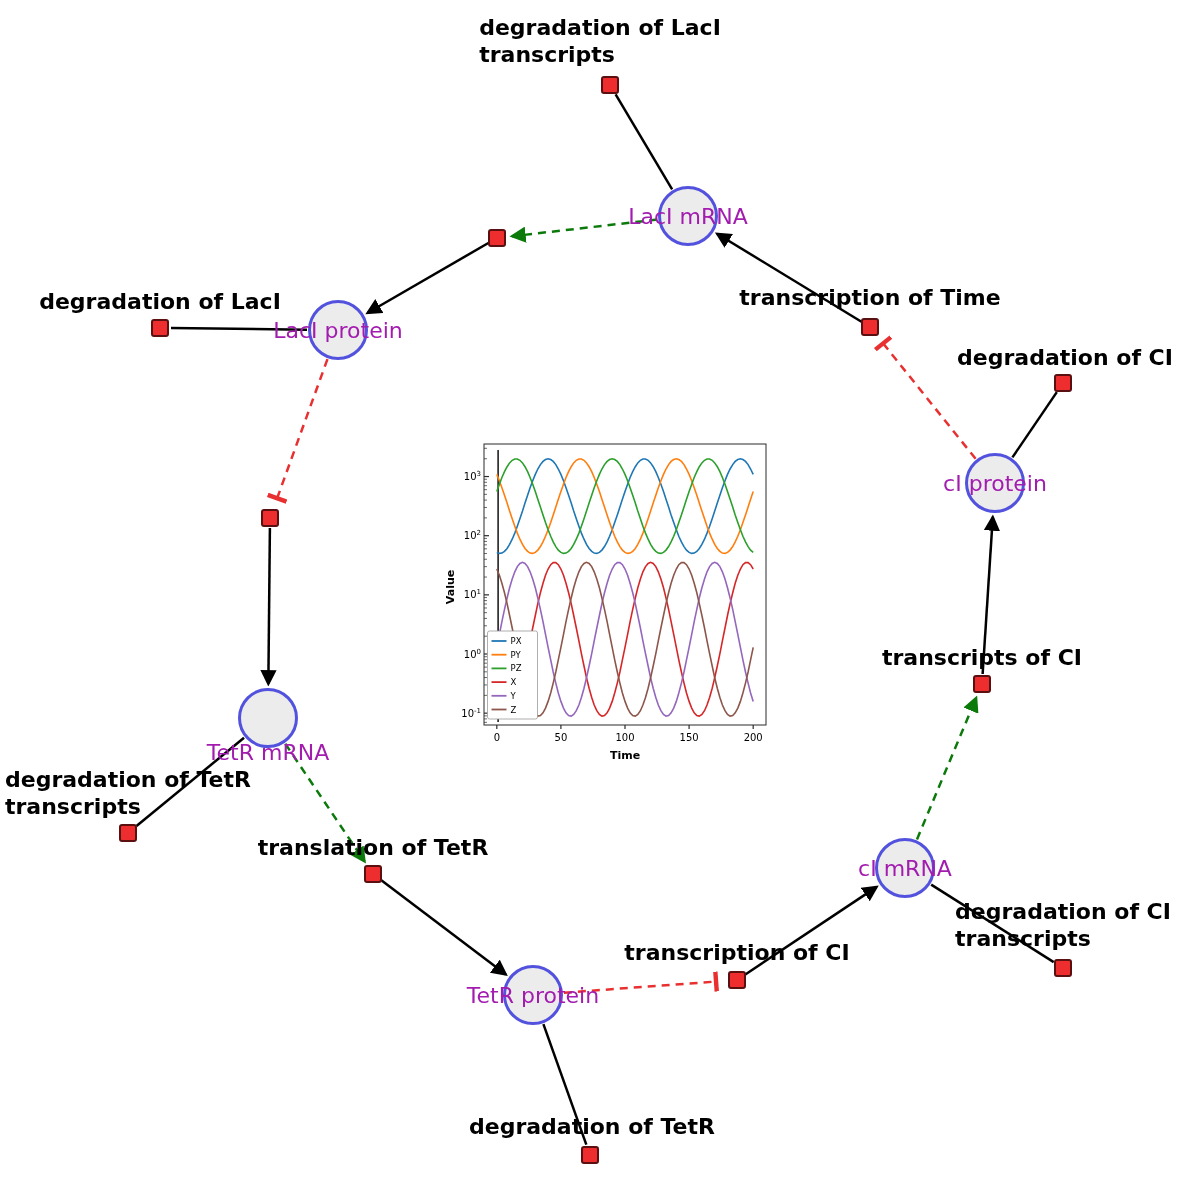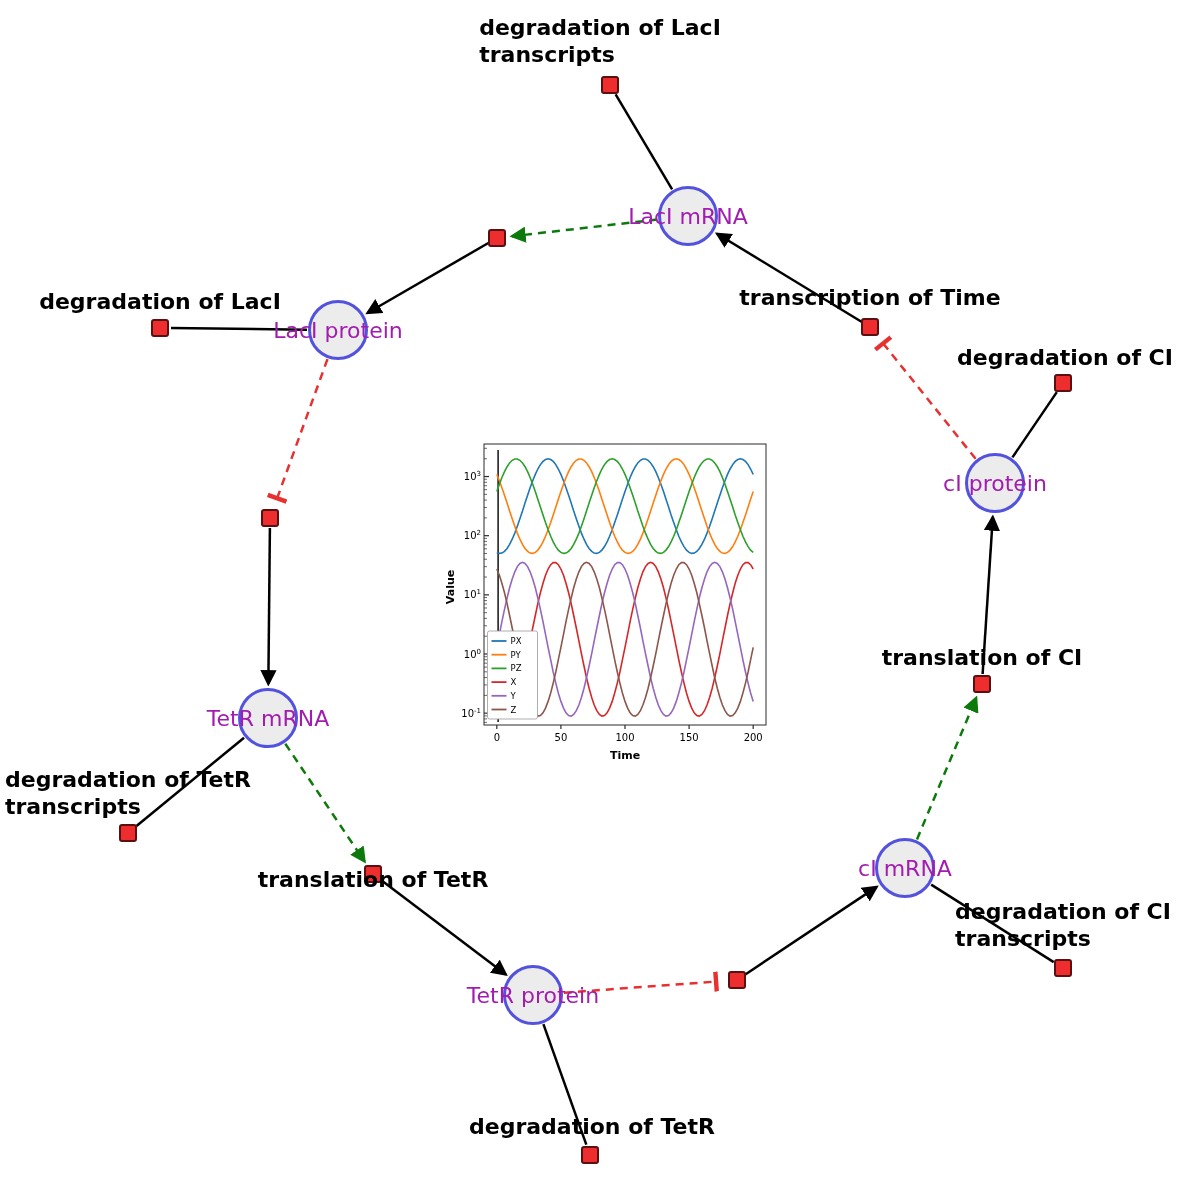--- a/index.html
+++ b/index.html
@@ -69,21 +69,21 @@
         <line x1="861.4625468374717" y1="321.79309175252394" x2="717.0273407525964" y2="233.7034880414187" stroke="#000000" stroke-width="2.5" marker-end="url(#m-arrow-black)"></line>
       </g>
   </svg>
 
   <div id="node-layer">
       <div class="species-node" style="left: 658px; top: 186px;"></div>
       <div class="species-label" style="left: 688px; top: 216px;">LacI mRNA</div>
       <div class="species-node" style="left: 308px; top: 300px;"></div>
       <div class="species-label" style="left: 338px; top: 330px;">LacI protein</div>
       <div class="species-node" style="left: 238px; top: 688px;"></div>
-      <div class="species-label" style="left: 268px; top: 718px; text-align: right;">TetR mRNA</div>
+      <div class="species-label" style="left: 268px; top: 752px; text-align: right;">TetR mRNA</div>
       <div class="species-node" style="left: 503px; top: 965px;"></div>
       <div class="species-label" style="left: 533px; top: 995px; text-align: center;">TetR protein</div>
       <div class="species-node" style="left: 875px; top: 838px;"></div>
       <div class="species-label" style="left: 905px; top: 868px;">cI mRNA</div>
       <div class="species-node" style="left: 965px; top: 453px;"></div>
       <div class="species-label" style="left: 995px; top: 483px;">cI protein</div>
       <div class="reaction-node" style="left: 601px; top: 76px;"></div>
       <div class="reaction-label" style="left: 600px; top: 14px;">
         <div>degradation of LacI</div>
         <div>transcripts</div>
@@ -97,32 +97,35 @@
       <div class="reaction-label" style="left: 870px; top: 284px;">
         <div>transcription of Time</div>
       </div>
       <div class="reaction-node" style="left: 1054px; top: 374px;"></div>
       <div class="reaction-label" style="left: 1065px; top: 344px;">
         <div>degradation of CI</div>
       </div>
       <div class="reaction-node" style="left: 261px; top: 509px;"></div>
       <div class="reaction-node" style="left: 973px; top: 675px;"></div>
       <div class="reaction-label" style="left: 982px; top: 644px;">
-        <div>translation of CI</div>
+        <div>transcripts of CI</div>
       </div>
       <div class="reaction-node" style="left: 119px; top: 824px;"></div>
       <div class="reaction-label" style="left: 128px; top: 766px;">
         <div>degradation of TetR</div>
         <div>transcripts</div>
       </div>
       <div class="reaction-node" style="left: 364px; top: 865px;"></div>
-      <div class="reaction-label" style="left: 373px; top: 834px; margin-top: 32px;">
+      <div class="reaction-label" style="left: 373px; top: 834px;">
         <div>translation of TetR</div>
       </div>
       <div class="reaction-node" style="left: 728px; top: 971px;"></div>
+      <div class="reaction-label" style="left: 737px; top: 939px;">
+        <div>transcription of CI</div>
+      </div>
       <div class="reaction-node" style="left: 1054px; top: 959px;"></div>
       <div class="reaction-label" style="left: 1063px; top: 898px;">
         <div>degradation of CI</div>
         <div>transcripts</div>
       </div>
       <div class="reaction-node" style="left: 581px; top: 1146px;"></div>
       <div class="reaction-label" style="left: 592px; top: 1113px;">
         <div>degradation of TetR</div>
       </div>
     </div>

